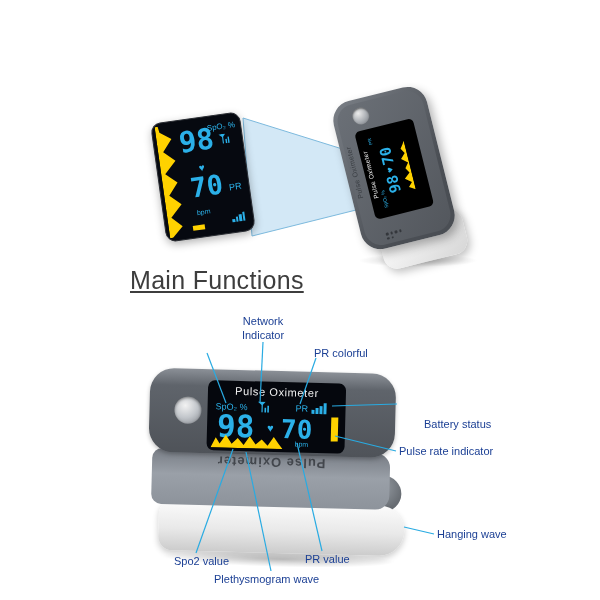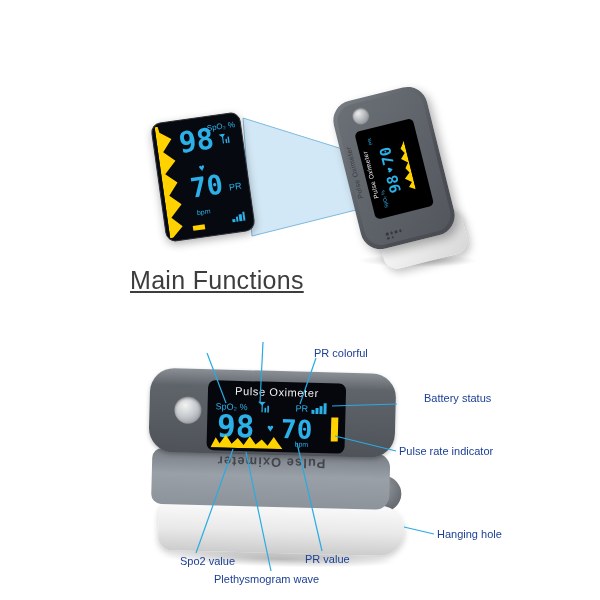--- a/index.html
+++ b/index.html
@@ -102,26 +102,26 @@
   .dms-bpm { position:absolute; top:58px; left:88px; font-size:7px; color:#2bb0e8; }
   .dms-pulsebar { position:absolute; top:34px; left:124px; width:7px; height:24px; background:#ffd200; }
   .dms-wave { position:absolute; left:4px; bottom:3px; }
 
   
   .co { position:absolute; font-size:11px; color:#1b3f94; line-height:1.25; z-index:7; }
   .co-two { width:54px; text-align:center; }
   #co-0 { left:181px; top:326px; }
   #co-1 { left:236px; top:315px; }
   #co-2 { left:314px; top:347px; white-space:nowrap; }
-  #co-3 { left:400px; top:392px; white-space:nowrap;padding-left:24px; }
+  #co-3 { left:400px; top:418px; white-space:nowrap;padding-left:24px; }
   #co-4 { left:399px; top:445px; white-space:nowrap; }
   #co-5 { left:437px; top:528px; white-space:nowrap; }
   #co-6 { left:305px; top:553px; white-space:nowrap; }
   #co-7 { left:214px; top:573px; white-space:nowrap; }
-  #co-8 { left:180px; top:555px; white-space:nowrap; }
+  #co-8 { left:174px; top:555px; white-space:nowrap; }
 </style>
 </head>
 <body>
 
 <div class="canvas">
 
   <div class="desc">
     <br>
   </div>
 
@@ -231,21 +231,22 @@
     <line x1="263" y1="342" x2="260" y2="403"></line>
     <line x1="316" y1="358" x2="300" y2="404"></line>
     <line x1="332" y1="406" x2="397" y2="404"></line>
     <line x1="335" y1="436" x2="396" y2="451"></line>
     <line x1="404" y1="527" x2="434" y2="534"></line>
     <line x1="297" y1="443" x2="322" y2="551"></line>
     <line x1="246" y1="452" x2="271" y2="571"></line>
     <line x1="233" y1="449" x2="196" y2="553"></line>
   </svg>
 
+  <div class="co co-two" id="co-1">Network Indicator</div>
   <div class="co" id="co-2">PR colorful</div>
   <div class="co" id="co-3">Battery status</div>
   <div class="co" id="co-4">Pulse rate indicator</div>
-  <div class="co" id="co-5">Hanging hole</div>
+  <div class="co" id="co-5">Hanging wave</div>
   <div class="co" id="co-6">PR value</div>
   <div class="co" id="co-7">Plethysmogram wave</div>
   <div class="co" id="co-8">Spo2 value</div>
 
 </div>
 
 </body></html>

